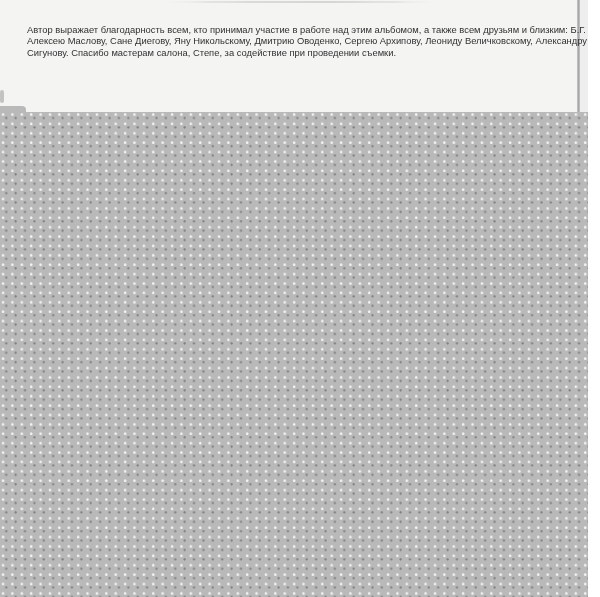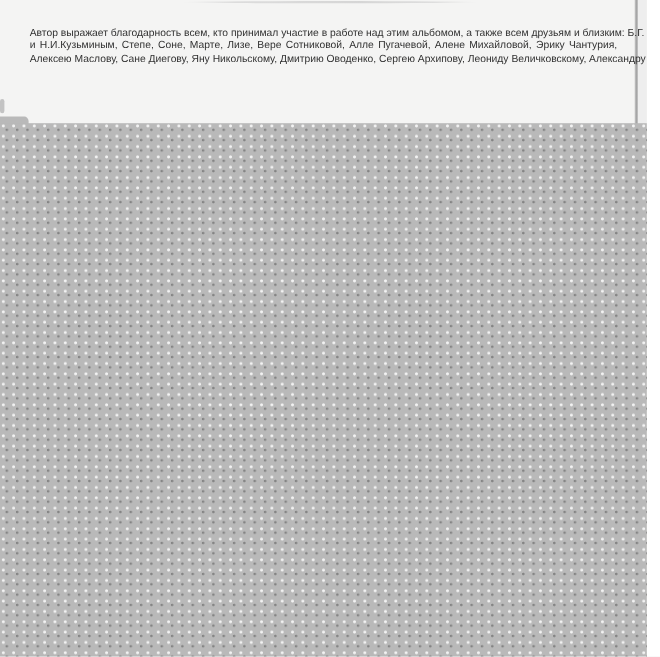--- a/index.html
+++ b/index.html
@@ -109,20 +109,20 @@
 
 <div class="scan-page">
 
   <div class="top-edge-artifact"></div>
   <div class="right-edge-strip"></div>
   <div class="right-edge-line"></div>
   <div class="left-smudge"></div>
 
   <div class="ack-text">
     <div class="line">Автор выражает благодарность всем, кто принимал участие в работе над этим альбомом, а также всем друзьям и близким: Б.Г.</div>
-    <div class="line">и Н.И.Кузьминым, Степе, Соне, Марте, Лизе, Вере Сотниковой, Алле Пугачевой, Алене Михайловой, Эрику Чантурия,</div>
     <div class="line">Алексею Маслову, Сане Диегову, Яну Никольскому, Дмитрию Оводенко, Сергею Архипову, Леониду Величковскому, Александру</div>
+    <div class="line clipped">Сигунову. Спасибо мастерам салона, Степе, за содействие при проведении съемки.</div>
   </div>
 
   <div class="gray-area-notch"></div>
   <div class="gray-area"></div>
 
 </div>
 
 </body></html>

